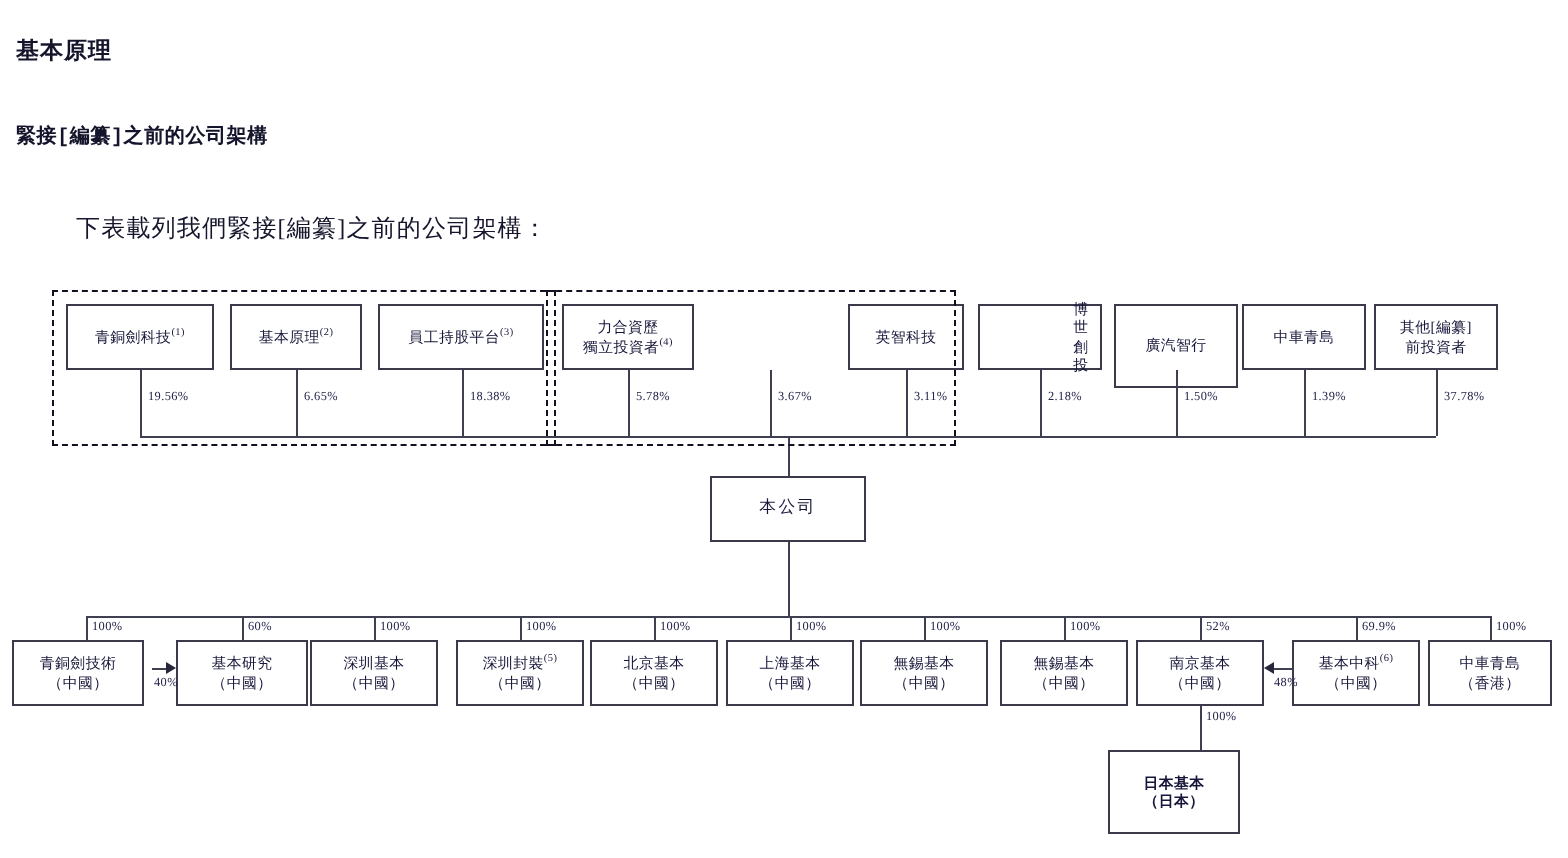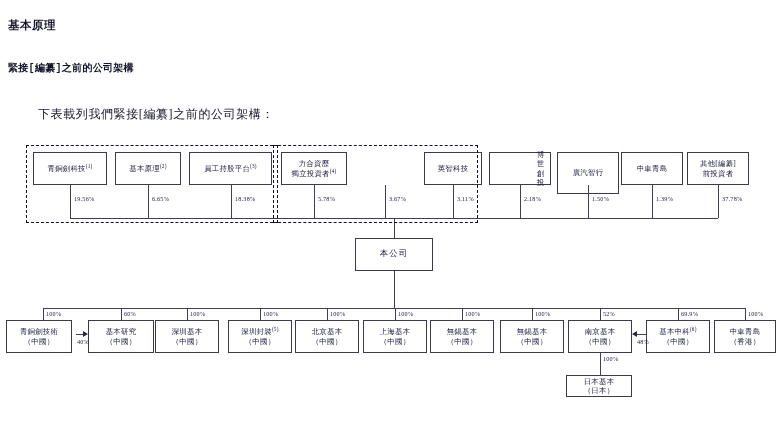--- a/index.html
+++ b/index.html
@@ -289,19 +289,19 @@
     <div class="pct" style="left: 748px; top: 310px;">100%</div>
     <div class="hline" style="left: 43px; top: 308px; width: 702px;"></div>
     <div class="hline" style="left: 76px; top: 333.5px; width: 8px;"></div>
     <div class="arrow right" style="left: 83px; top: 330.5px;"></div>
     <div class="pct" style="left: 77px; top: 337.5px;">40%</div>
     <div class="hline" style="left: 636px; top: 333.5px; width: 10px;"></div>
     <div class="arrow left" style="left: 632px; top: 330.5px;"></div>
     <div class="pct" style="left: 637px; top: 337.5px;">48%</div>
     <div class="vline" style="left: 600px; top: 353px; height: 22px;"></div>
     <div class="pct" style="left: 603px; top: 355px;">100%</div>
-    <div class="node" style="left: 566px; top: 375px; width: 66px; height: 22px;">
+    <div class="node" style="left: 554px; top: 375px; width: 66px; height: 42px; font-weight: bold;">
       <div>
         <span class="ln">日本基本</span>
         <span class="ln">（日本）</span>
       </div>
     </div>
   </div>
 
 </body></html>

